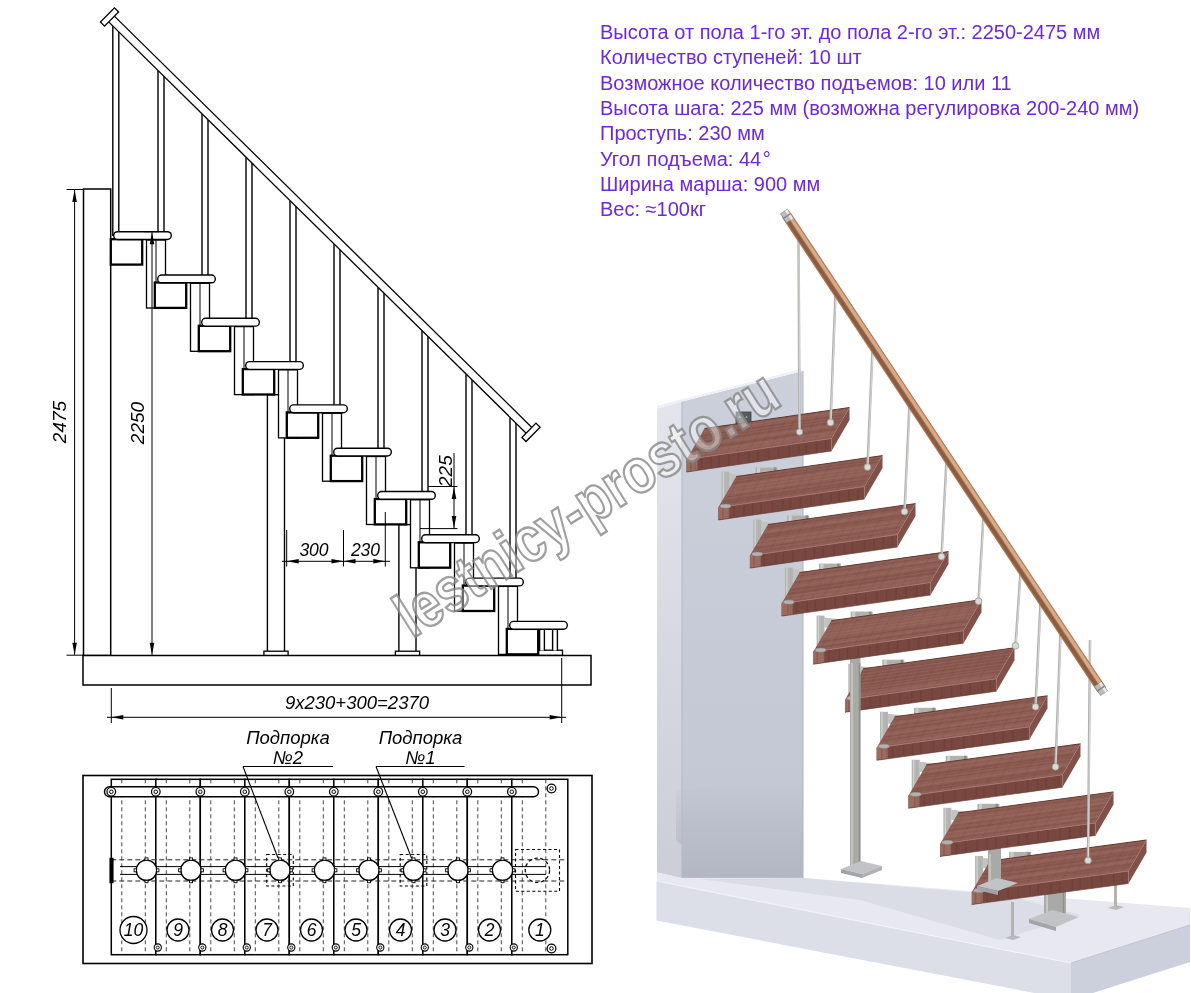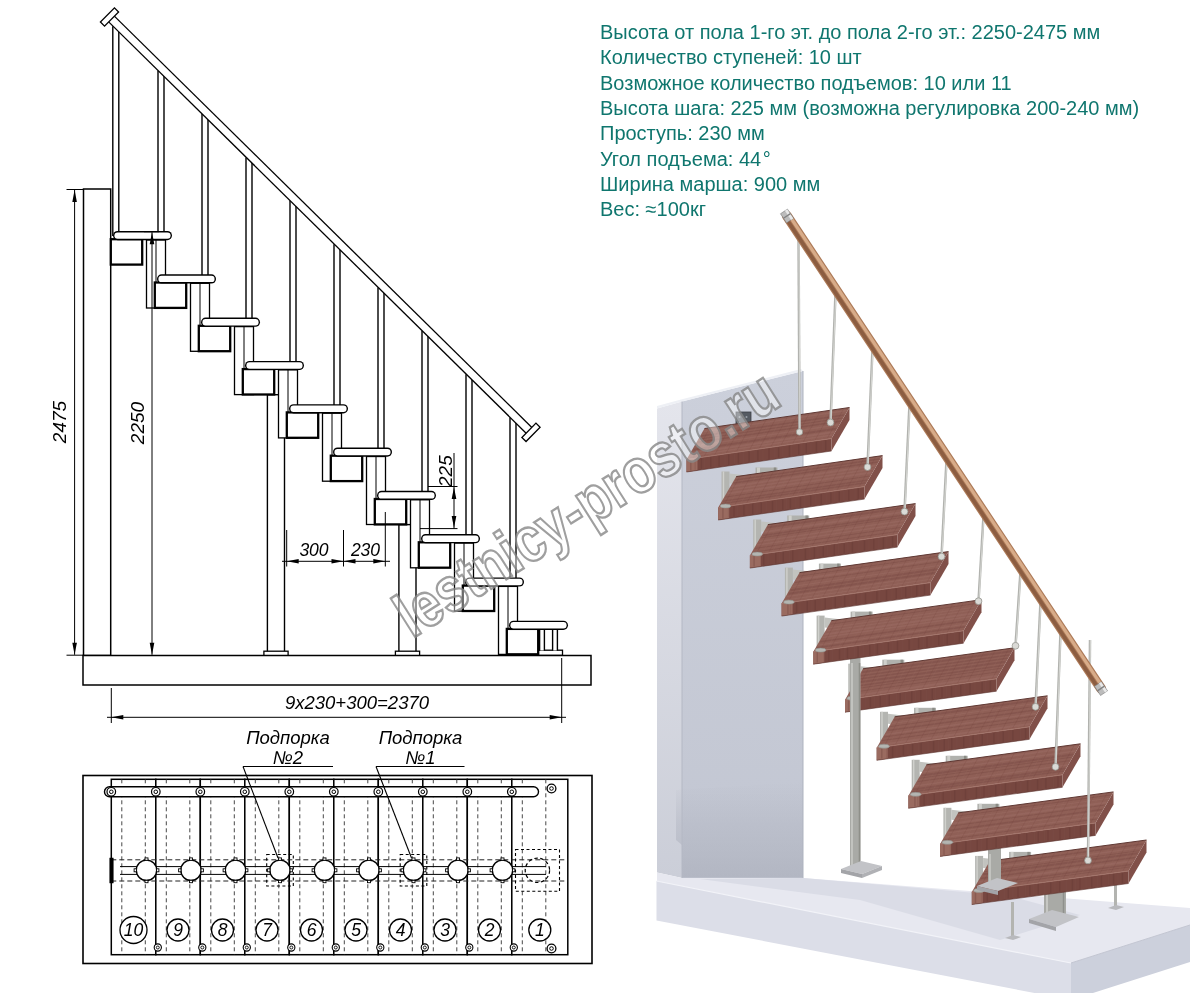--- a/index.html
+++ b/index.html
@@ -1,15 +1,15 @@
 <!DOCTYPE html>
 <html><head><meta charset="utf-8">
 <style>
 html,body{margin:0;padding:0;background:#fff;width:1191px;height:993px;overflow:hidden}
-#spec{position:absolute;left:600px;top:20px;font-family:"Liberation Sans",sans-serif;font-size:20px;line-height:25.35px;color:#0f766e;white-space:nowrap}
+#spec{position:absolute;left:600px;top:20px;font-family:"Liberation Sans",sans-serif;font-size:20px;line-height:25.35px;color:#6d28d9;white-space:nowrap}
 </style></head>
 <body>
 
 <svg width="1191" height="993" viewBox="0 0 1191 993" xmlns="http://www.w3.org/2000/svg">
 
 <g>
 
 <rect x="83.5" y="189" width="27.2" height="466.5" fill="#fff" stroke="#000" stroke-width="1.5"></rect>
 
 <line x1="115.8" y1="26.2" x2="115.8" y2="236" stroke="#000" stroke-width="7.4" stroke-linecap="butt"></line>

